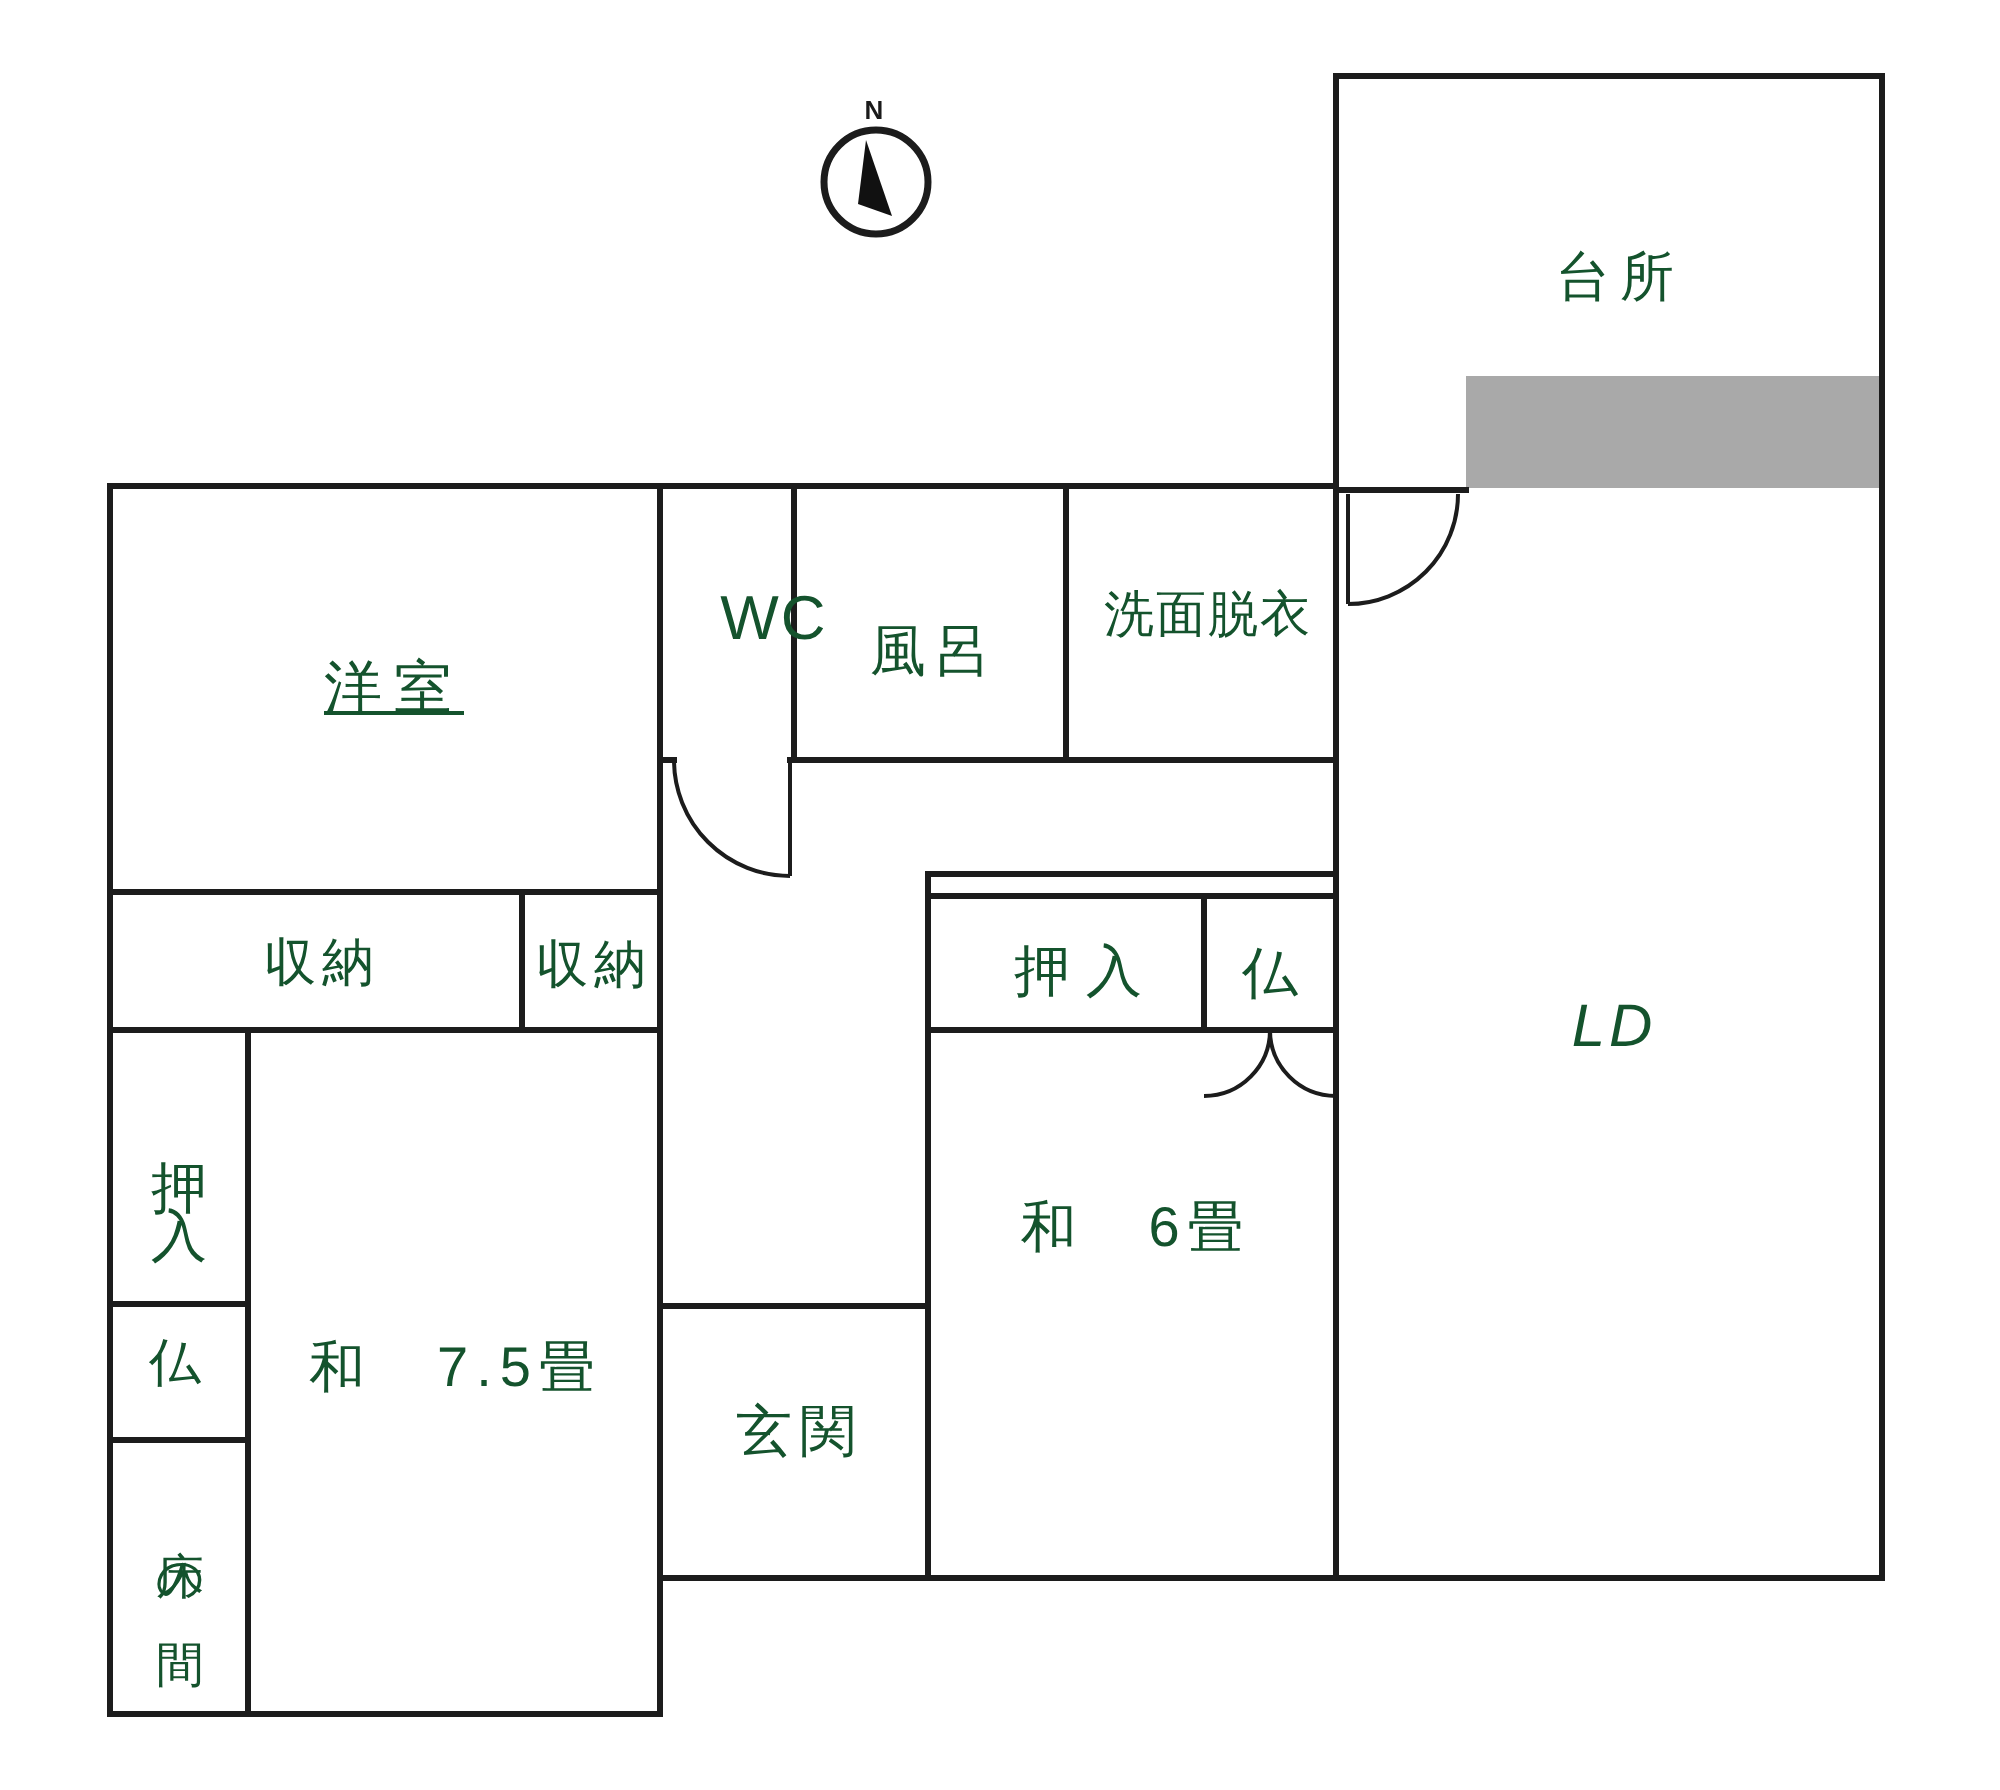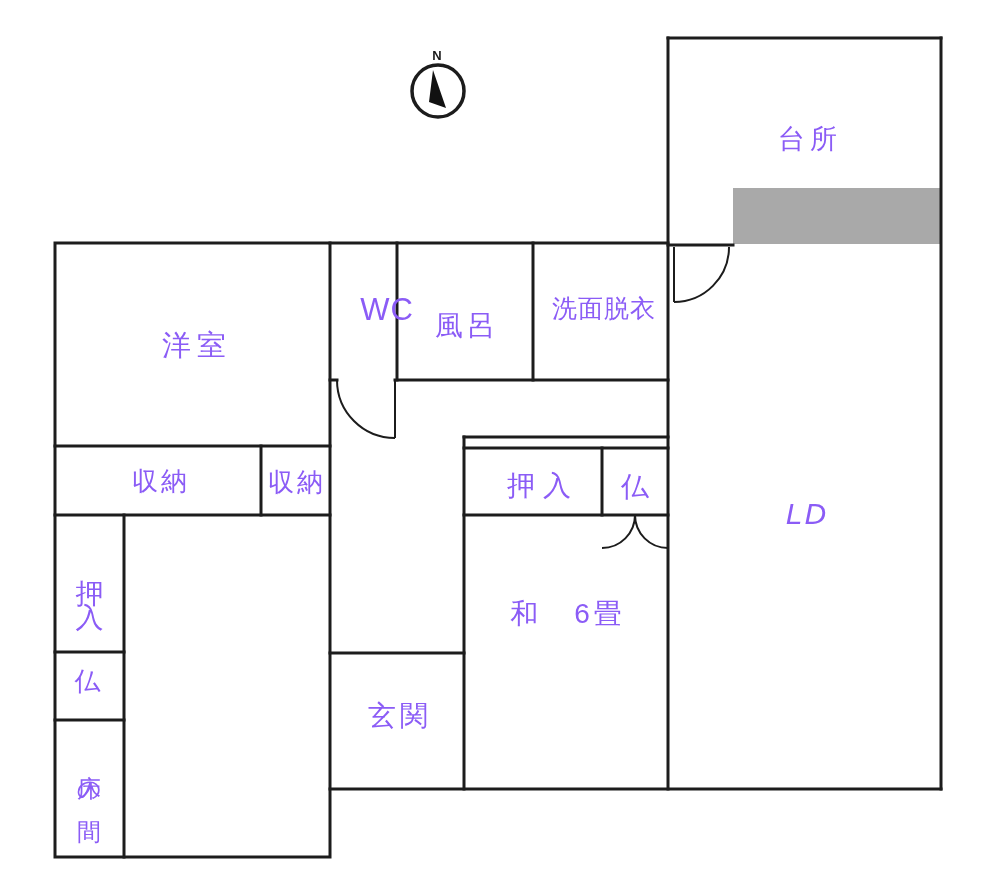--- a/index.html
+++ b/index.html
@@ -7,21 +7,21 @@
     position:relative;
     width:1000px;height:895px;
     background:#ffffff;
     font-family:"Liberation Sans","DejaVu Sans",sans-serif;
     overflow:hidden;
   }
   #plan-svg{position:absolute;left:0;top:0;}
   .lbl{
     position:absolute;
     transform:translate(-50%,-50%);
-    color:#8b5cf6;
+    color:#14532d;
     white-space:nowrap;
     line-height:1;
     user-select:none;
   }
   .v{
     writing-mode:vertical-rl;
     text-orientation:upright;
   }
   .n-lbl{font-size:13px;font-weight:bold;color:#1a1a1a;}
   .f29{font-size:29px;letter-spacing:6px;}
@@ -102,21 +102,21 @@
   <div class="lbl n-lbl" style="left:437px;top:55px;">N</div>
 
   <div class="lbl f27" style="left:810px;top:139px;">台所</div>
 
   <div class="lbl f31" style="left:363px;top:309px;">WC</div>
 
   <div class="lbl f28" style="left:467px;top:326px;">風呂</div>
 
   <div class="lbl f25" style="left:604px;top:308px;">洗面脱衣</div>
 
-  <div class="lbl f29" style="left:197px;top:345px;">洋室</div>
+  <div class="lbl f29" style="left:197px;top:345px;text-decoration:underline;">洋室</div>
 
   <div class="lbl f26" style="left:161px;top:481px;">収納</div>
 
   <div class="lbl f26" style="left:297px;top:482px;">収納</div>
 
   <div class="lbl f30" style="left:807px;top:514px;font-style:italic;">LD</div>
 
   <div class="lbl f28 ls8" style="left:543px;top:486px;">押入</div>
 
   <div class="lbl f28" style="left:637px;top:487px;">仏</div>
@@ -124,14 +124,15 @@
   <div class="lbl f28" style="left:568px;top:614px;">和　6畳</div>
 
   <div class="lbl f28" style="left:400px;top:716px;">玄関</div>
 
   <div class="lbl f28 v vls20" style="left:89px;top:580px;letter-spacing:22px;">押入</div>
 
   <div class="lbl f26" style="left:89px;top:681px;">仏</div>
 
   <div class="lbl f24 v vls10" style="left:89px;top:784px;">床の間</div>
 
+  <div class="lbl f28" style="left:228px;top:684px;">和　7.5畳</div>
 
 </div>
 
 </body></html>

